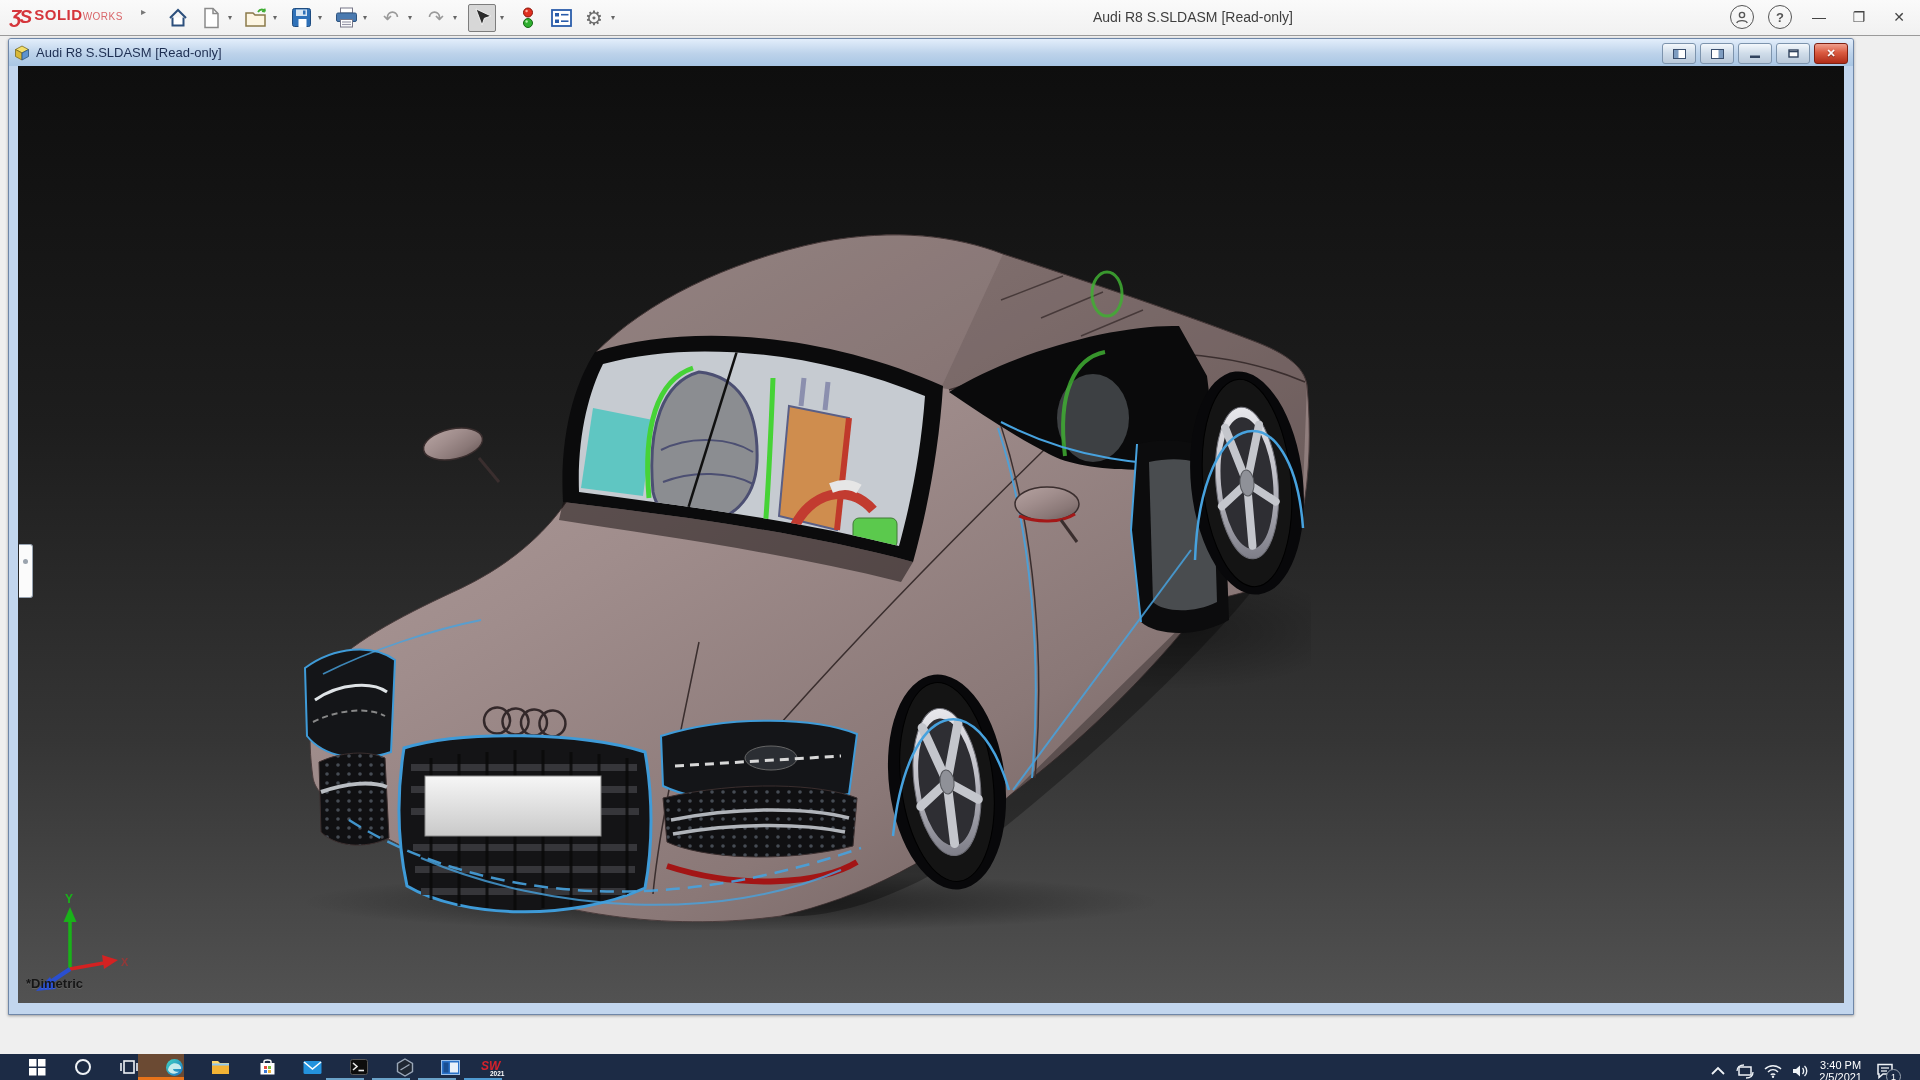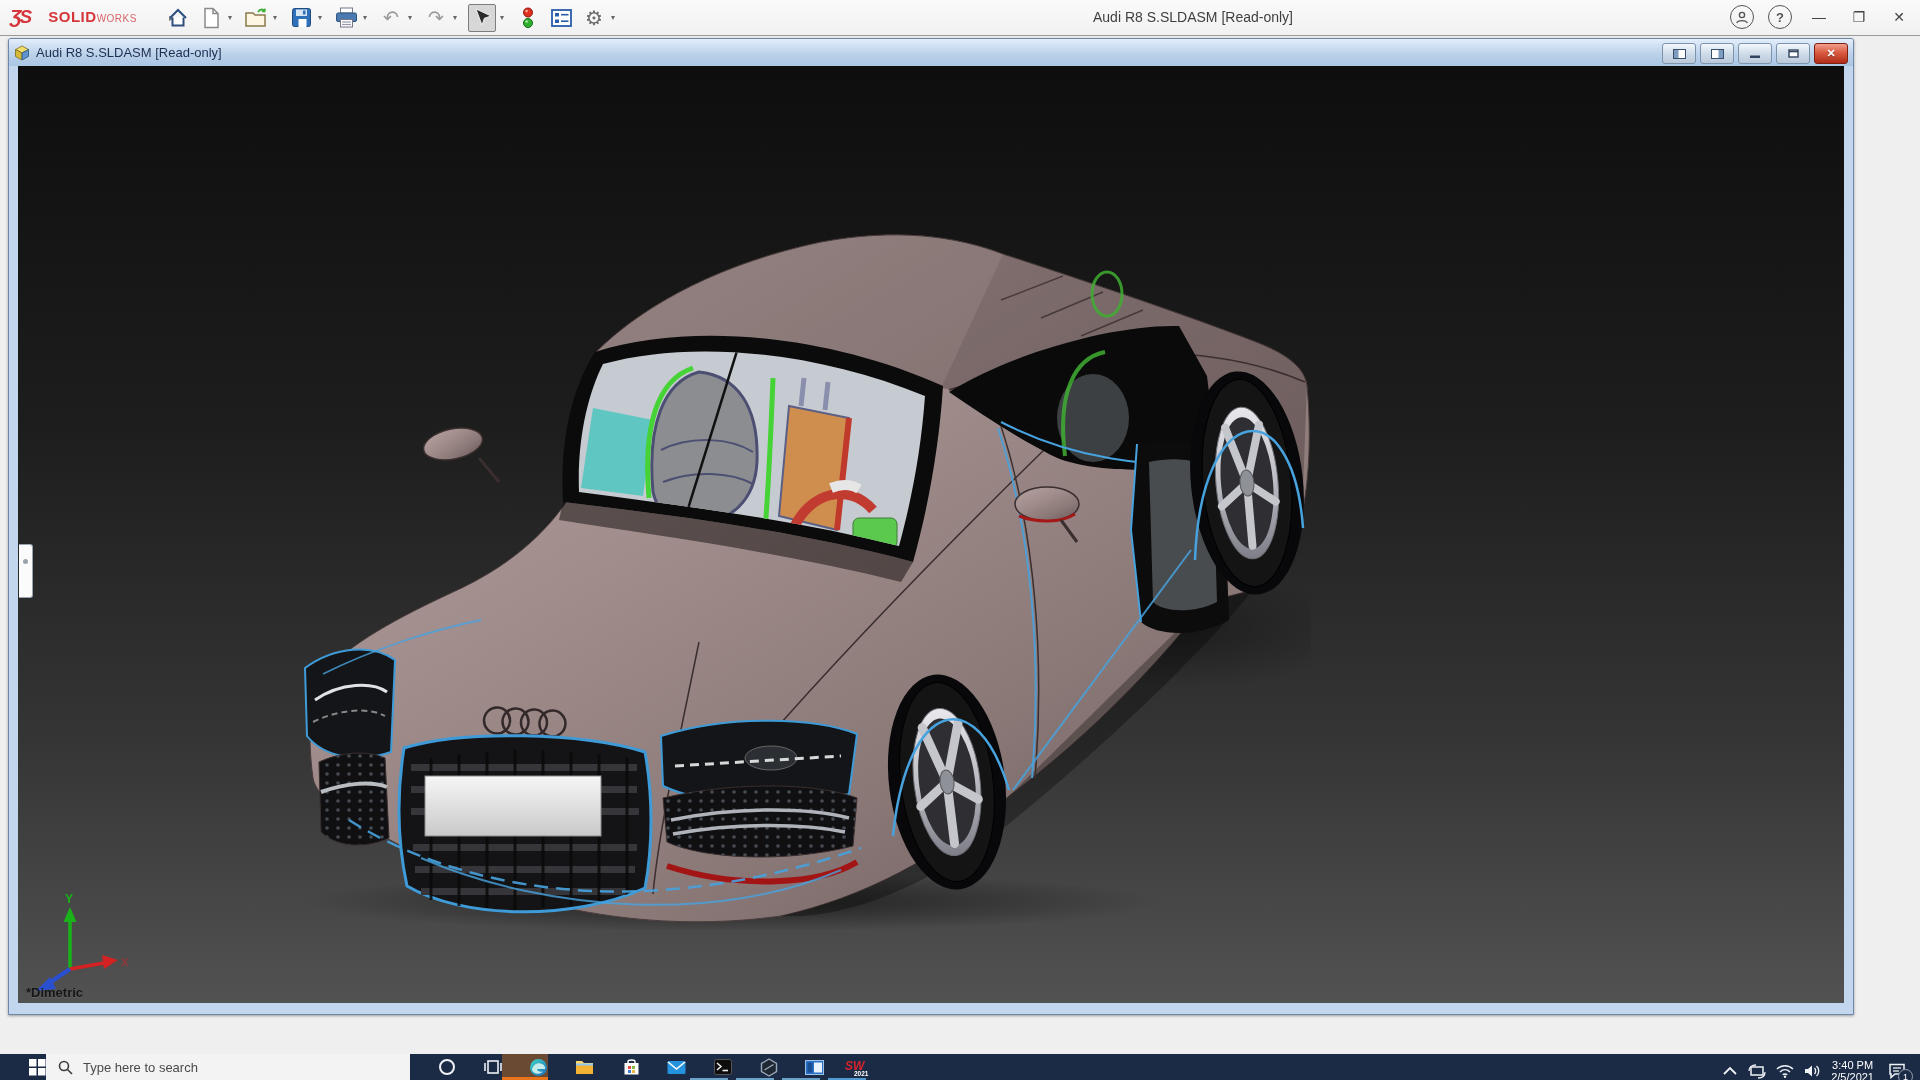--- a/index.html
+++ b/index.html
@@ -1,20 +1,20 @@
 <!DOCTYPE html>
 <html><head>
 <meta charset="utf-8">
 <style>
   html,body{margin:0;padding:0;width:1920px;height:1080px;overflow:hidden;
     font-family:"Liberation Sans",sans-serif;background:#efefef;}
   
   #appbar{position:absolute;left:0;top:0;width:1920px;height:35px;
     background:linear-gradient(#fafafa,#f1f1f1);border-bottom:1px solid #9a9a9a;}
-  .brand{position:absolute;left:10px;top:6px;display:flex;align-items:center;gap:18px;}
+  .brand{position:absolute;left:10px;top:6px;display:flex;gap:4px;}
   .brand-glyph{color:#d5353b;font-weight:bold;font-style:italic;font-size:19px;letter-spacing:-2px;}
   .brand-bold{color:#d5353b;font-weight:bold;font-size:15px;letter-spacing:.5px;}
   .brand-light{color:#d9666a;font-size:10px;letter-spacing:.5px;}
   .flyout{color:#777;font-size:10px;margin-left:14px;}
   #maintoolbar{position:absolute;left:158px;top:2px;height:31px;display:flex;align-items:center;}
   .tbtn{width:26px;height:26px;display:flex;align-items:center;justify-content:center;margin-left:7px;}
   .tarr{width:12px;color:#666;font-size:8px;text-align:center;}
   .pressed{background:#d7d7d7;border:1px solid #7d7d7d;border-radius:2px;}
   .glyphbtn{font-size:19px;color:#9a9a9a;line-height:1;}
   .gear{font-size:20px;color:#6b6b6b;}
@@ -37,33 +37,33 @@
     display:flex;align-items:center;justify-content:center;color:#31435e;font-size:11px;}
   .dbtn-close{background:linear-gradient(#f0a08e,#da5b41 45%,#b02c18);border-color:#7e2012;
     color:#fff;font-weight:bold;text-shadow:0 1px 1px rgba(0,0,0,.4);}
   #viewport{position:absolute;left:9px;top:27px;width:1826px;height:937px;overflow:hidden;
     background:linear-gradient(180deg,#0e0e0e 0%,#1d1d1d 38%,#353535 72%,#525252 100%);}
   #collapsed-tab{position:absolute;left:1px;top:478px;width:13px;height:52px;background:#fbfbfb;
     border:1px solid #97a3b1;border-left:none;border-radius:0 3px 3px 0;}
   #collapsed-tab .dot{width:5px;height:5px;border-radius:50%;background:#9aa3ad;margin:14px auto 0;}
   #car{position:absolute;left:283px;top:164px;}
   #triad{position:absolute;left:10px;bottom:10px;}
-  #view-label{position:absolute;left:8px;bottom:3px;font-size:13px;font-weight:bold;color:#161616;
+  #view-label{position:absolute;left:8px;bottom:12px;font-size:13px;font-weight:bold;color:#161616;
     text-shadow:0 1px 0 rgba(255,255,255,.10);}
   
   #taskbar{position:absolute;left:0;top:1054px;width:1920px;height:26px;background:#1c2b45;
     display:flex;align-items:stretch;}
   .tb-tile{width:46px;display:flex;align-items:center;justify-content:flex-end;position:relative;}
   .tb-underline{position:absolute;left:4px;right:4px;bottom:0;height:2px;background:#6aa2c8;}
   #start{width:46px;}
   #searchbox{width:352px;background:#f3f3f3;display:flex;align-items:center;gap:10px;padding-left:12px;}
   #searchbox span{color:#4a4a4a;font-size:13px;}
   #edge-tile{background:#6b4a33;}
   #edge-tile .tb-underline{background:#e8731a;height:3px;left:0;right:0;}
-  #tray{margin-left:auto;display:flex;align-items:center;gap:10px;padding-right:10px;margin-top:8px;}
+  #tray{margin-left:auto;display:flex;align-items:center;gap:10px;padding-right:22px;margin-top:8px;}
   #clock{color:#fff;font-size:11px;line-height:12px;text-align:center;}
   #actioncenter{position:relative;width:26px;height:22px;display:flex;align-items:center;justify-content:center;}
   #badge{position:absolute;right:-3px;bottom:-2px;width:13px;height:13px;border-radius:50%;
     background:#1c2b45;border:1px solid #9aa4b0;color:#fff;font-size:9px;display:flex;
     align-items:center;justify-content:center;}
 </style>
 </head>
 <body>
 
 <div id="appbar">
@@ -411,27 +411,20 @@
 
 <div id="taskbar">
   <div class="tb-tile" id="start">
     <svg width="17" height="17" viewBox="0 0 17 17">
       <rect x="0" y="0" width="7.5" height="7.5" fill="#fff"></rect>
         <rect x="9" y="0" width="7.5" height="7.5" fill="#fff"></rect>
       <rect x="0" y="9" width="7.5" height="7.5" fill="#fff"></rect>
         <rect x="9" y="9" width="7.5" height="7.5" fill="#fff"></rect>
     </svg>
   </div>
-  <div id="searchbox">
-    <svg width="15" height="15" viewBox="0 0 15 15">
-      <circle cx="6" cy="6" r="4.5" fill="none" stroke="#3a3a3a" stroke-width="1.6"></circle>
-      <line x1="9.5" y1="9.5" x2="14" y2="14" stroke="#3a3a3a" stroke-width="1.6"></line>
-    </svg>
-    <span>Type here to search</span>
-  </div>
   <div class="tb-tile">
     <svg width="18" height="18" viewBox="0 0 18 18">
       <circle cx="9" cy="9" r="7" fill="none" stroke="#eef2f6" stroke-width="2"></circle>
     </svg>
   </div>
   <div class="tb-tile">
     <svg width="18" height="16" viewBox="0 0 18 16">
       <rect x="4" y="2" width="10" height="12" fill="none" stroke="#eef2f6" stroke-width="1.6"></rect>
       <line x1="1" y1="4" x2="1" y2="12" stroke="#eef2f6" stroke-width="1.6"></line>
       <line x1="17" y1="4" x2="17" y2="12" stroke="#eef2f6" stroke-width="1.6"></line>

